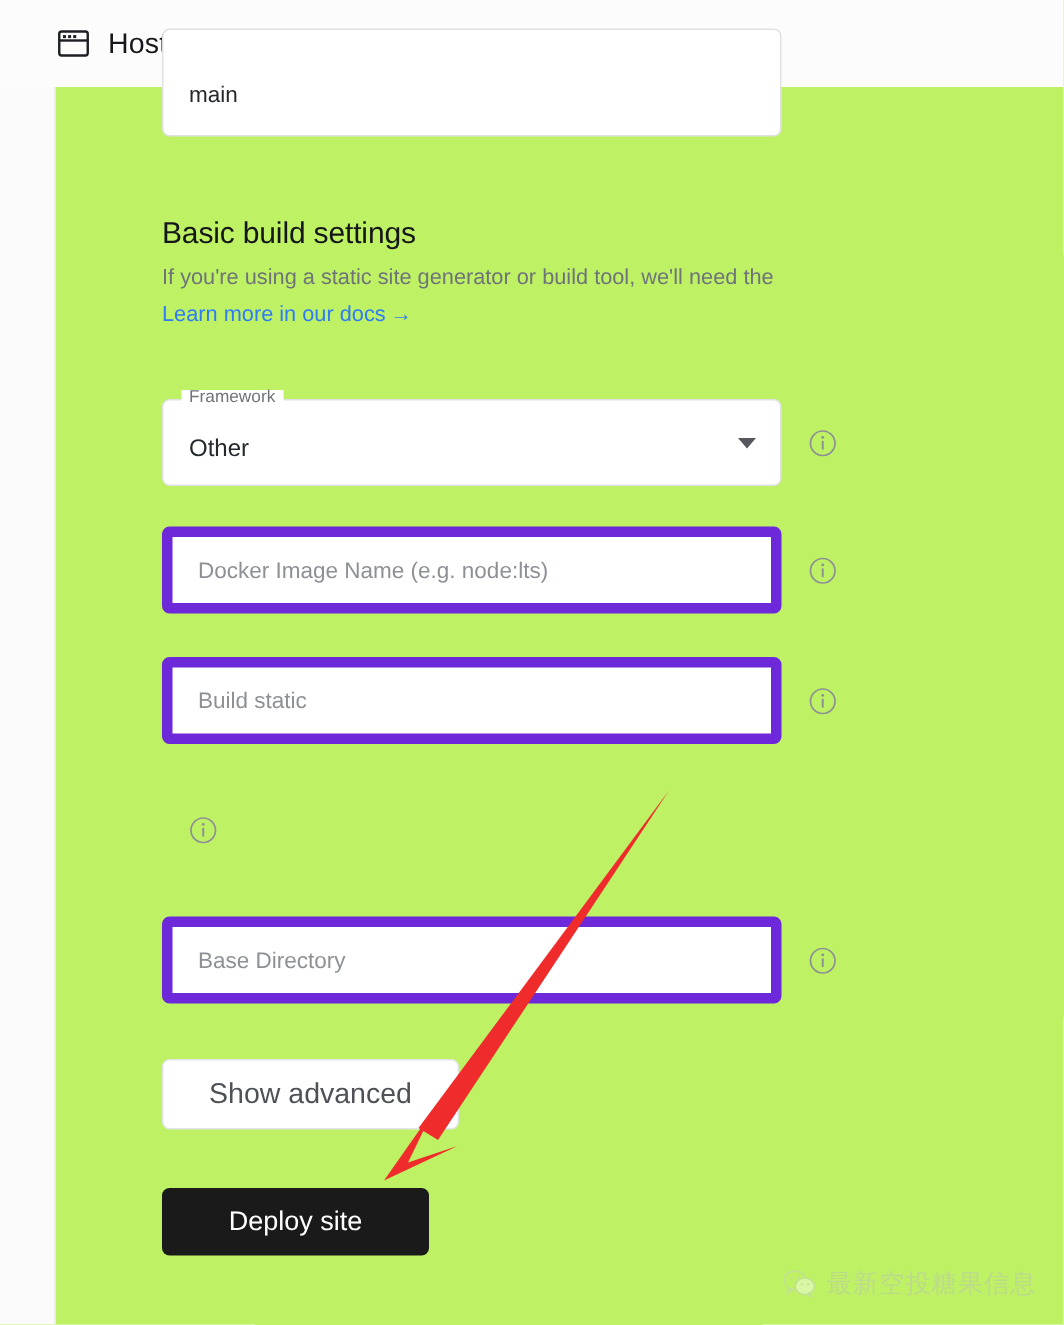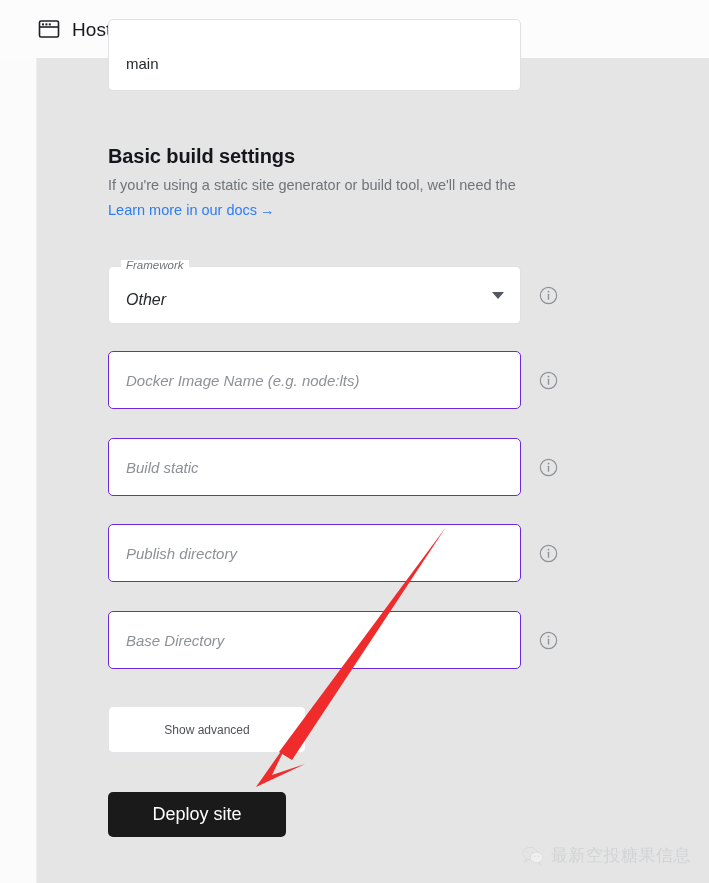--- a/index.html
+++ b/index.html
@@ -42,21 +42,21 @@
     letter-spacing: 0.1px;
     line-height: 1;
   }
 
   
   .page-body {
     position: absolute;
     top: 58px; left: 0;
     width: 709px;
     height: 825px;
-    background: #e5e5e5;
+    background: #bef264;
   }
   .left-rail {
     position: absolute;
     top: 0; left: 0;
     width: 37px;
     height: 825px;
     background: #fbfbfc;
     border-right: 1px solid #eceef0;
     box-sizing: border-box;
   }
@@ -89,21 +89,21 @@
     font-size: 15px;
     color: #25282c;
     white-space: nowrap;
   }
 
   .section-title {
     position: absolute;
     top: 87px;
     left: 0;
     font-size: 20px;
-    font-weight: bold;
+    font-weight: normal;
     color: #14161a;
     letter-spacing: -0.1px;
     white-space: nowrap;
   }
   .section-desc {
     position: absolute;
     top: 119px;
     left: 0;
     width: 640px;
     font-size: 14.5px;
@@ -124,33 +124,32 @@
   .docs-link .arrow-glyph { margin-left: 3px; }
 
   
   .field-row {
     position: absolute;
     left: 0;
     width: 470px;
     height: 74px;
     display: flex;
     align-items: center;
-    font-style: italic;
   }
   .field-row.r-framework { top: 200px; }
   .field-row.r-docker    { top: 285px; }
   .field-row.r-build     { top: 372px; }
   .field-row.r-publish   { top: 458px; }
   .field-row.r-base      { top: 545px; }
 
   .text-field {
     position: relative;
     width: 413px;
     height: 58px;
-    border: 1px solid #6d28d9;
+    border: 7px solid #6d28d9;
     border-radius: 5px;
     box-sizing: border-box;
     background: #ffffff;
     display: flex;
     align-items: center;
     cursor: text;
   }
   .text-field .placeholder {
     padding-left: 17px;
     font-size: 15px;
@@ -217,21 +216,21 @@
     position: absolute;
     top: 648px;
     left: 0;
     width: 198px;
     height: 47px;
     border: 1px solid #e3e5e8;
     border-radius: 5px;
     background: #ffffff;
     color: #4e5257;
     font-family: "Liberation Sans", sans-serif;
-    font-size: 12px;
+    font-size: 19px;
     cursor: pointer;
     box-sizing: border-box;
   }
   .btn-deploy {
     position: absolute;
     top: 734px;
     left: 0;
     width: 178px;
     height: 45px;
     border: none;
@@ -334,23 +333,20 @@
         <span class="placeholder">Build static</span>
       </div>
       <svg class="info-icon" viewBox="0 0 20 20">
         <circle cx="10" cy="10" r="8.6" fill="none" stroke="#8d9196" stroke-width="1.2"></circle>
         <circle cx="10" cy="5.9" r="1" fill="#8d9196"></circle>
         <rect x="9.3" y="8.2" width="1.4" height="6.3" rx="0.6" fill="#8d9196"></rect>
       </svg>
     </div>
 
     <div class="field-row r-publish">
-      <div class="text-field">
-        <span class="placeholder">Publish directory</span>
-      </div>
       <svg class="info-icon" viewBox="0 0 20 20">
         <circle cx="10" cy="10" r="8.6" fill="none" stroke="#8d9196" stroke-width="1.2"></circle>
         <circle cx="10" cy="5.9" r="1" fill="#8d9196"></circle>
         <rect x="9.3" y="8.2" width="1.4" height="6.3" rx="0.6" fill="#8d9196"></rect>
       </svg>
     </div>
 
     <div class="field-row r-base">
       <div class="text-field">
         <span class="placeholder">Base Directory</span>

